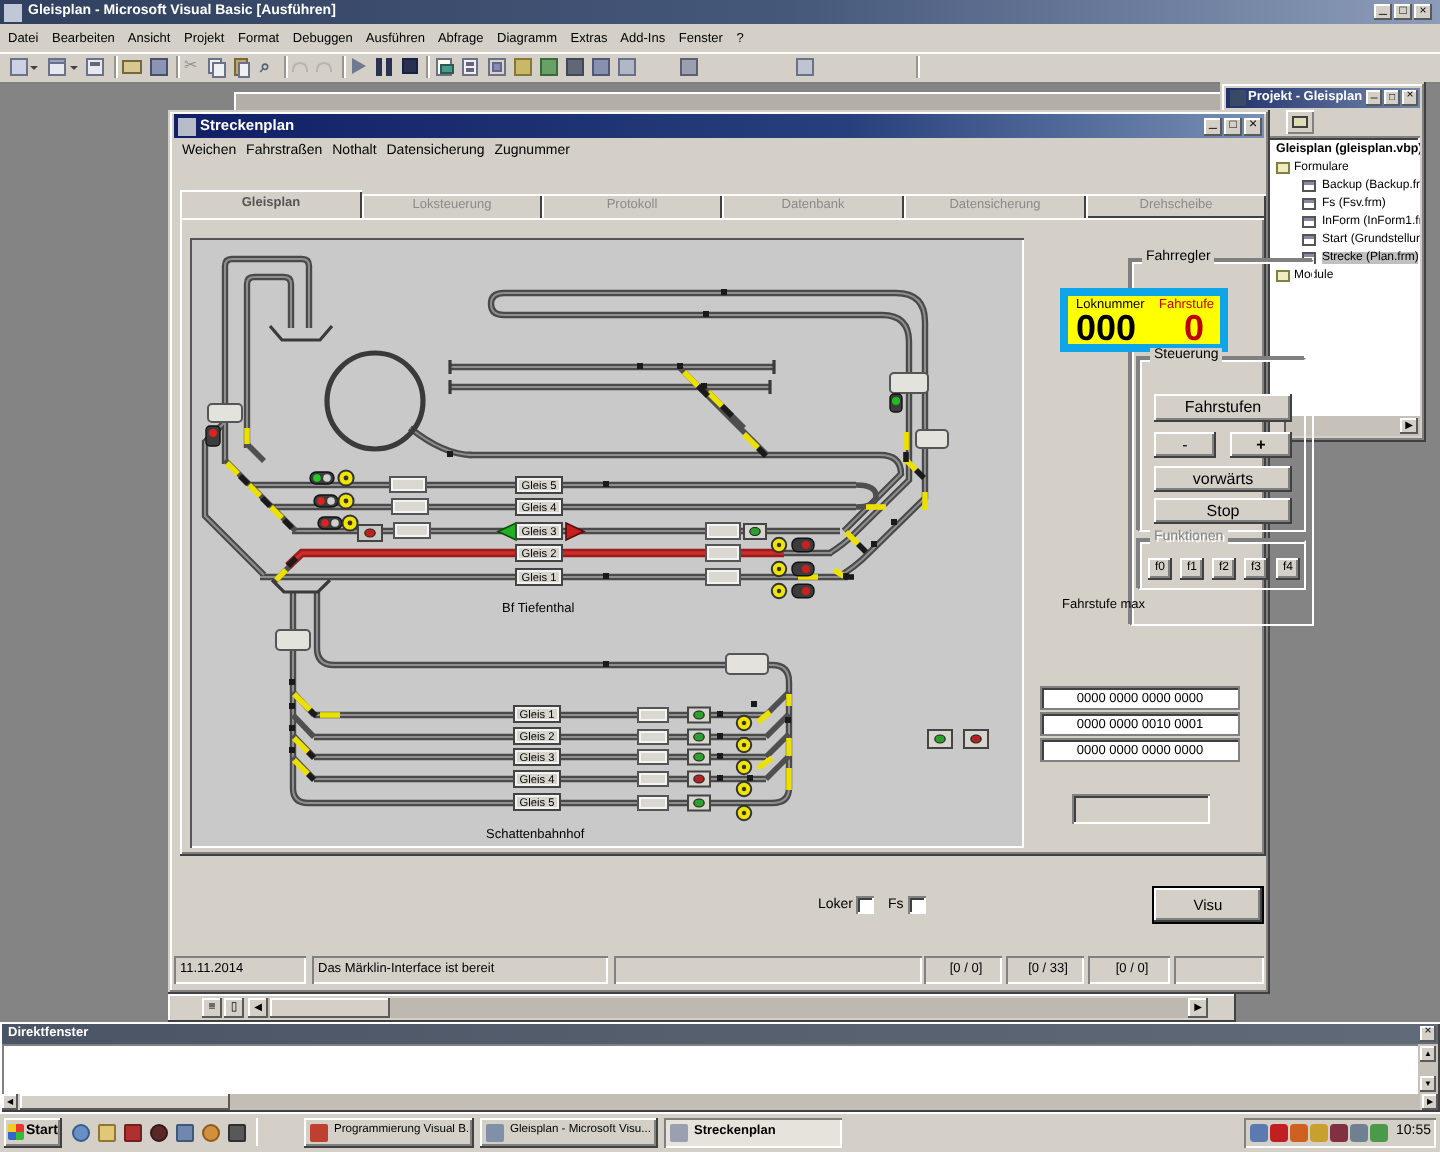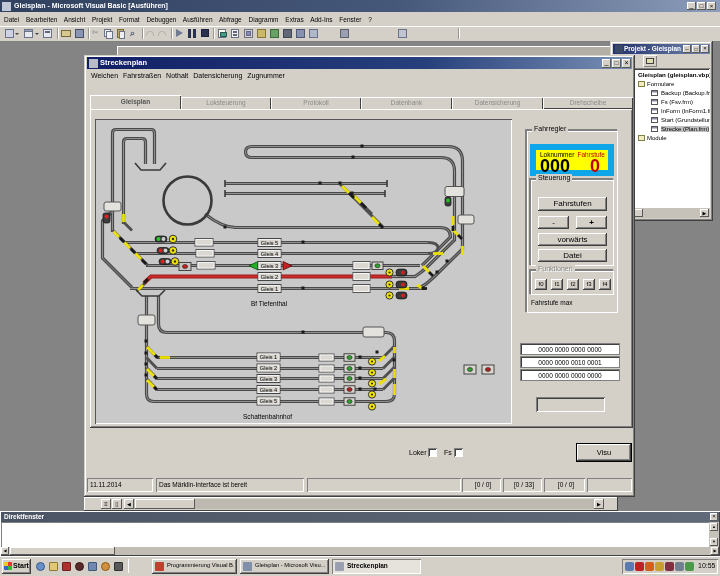--- a/index.html
+++ b/index.html
@@ -4,21 +4,21 @@
 *{margin:0;padding:0;box-sizing:border-box;}
 html,body{width:720px;height:576px;overflow:hidden;}
 body{font-family:"Liberation Sans",sans-serif;background:#808080;position:relative;}
 .abs{position:absolute;}
 .win{background:#d4d0c8;box-shadow:inset -1px -1px #404040,inset 1px 1px #d4d0c8,inset -2px -2px #808080,inset 2px 2px #fff;}
 .raised{box-shadow:inset -1px -1px #404040,inset 1px 1px #fff,inset -2px -2px #808080;background:#d4d0c8;}
 .raisedthin{box-shadow:inset -1px -1px #5a5a5a,inset 1px 1px #fff;background:#d4d0c8;}
 .sunken{box-shadow:inset 1px 1px #808080,inset -1px -1px #fff,inset 2px 2px #404040;background:#d4d0c8;}
 .sunkenw{box-shadow:inset 1px 1px #808080,inset -1px -1px #fff,inset 2px 2px #404040;background:#fff;}
 .titlebar{background:linear-gradient(90deg,#12286b 0%,#35507f 60%,#8aa0c0 100%);color:#fff;font-weight:bold;}
-.groupbox{border:1px solid;border-color:#808080 #fff #fff #808080;box-shadow:1px 1px 0 #fff inset, -1px -1px 0 #808080;position:absolute;}
+.groupbox{border:1px solid;border-color:#808080 #fff #fff #808080;box-shadow:1px 1px 0 #fff inset, -1px -1px 0 #808080;position:absolute;margin-left:39px;}
 .grouplabel{position:absolute;top:-6px;left:5px;background:#d4d0c8;padding:0 2px;font-size:7px;}
 .btn{position:absolute;background:#d4d0c8;box-shadow:inset -1px -1px #404040,inset 1px 1px #fff,inset -2px -2px #808080;font-size:8px;text-align:center;color:#000;}
 .statuscell{position:absolute;top:2px;bottom:2px;box-shadow:inset 1px 1px #808080,inset -1px -1px #fff;font-size:6.5px;color:#000;padding-left:3px;line-height:13px;}
 </style></head>
 <body>
 
 <div class="abs" style="left:0;top:0;width:720px;height:12px;background:linear-gradient(90deg,#30405e,#46587a 55%,#8c9cba);">
   <div class="abs" style="left:2px;top:2px;width:9px;height:9px;background:#c0c8d8;"></div>
   <div class="abs" style="left:14px;top:2px;font-size:7px;font-weight:bold;color:#fff;white-space:nowrap;">Gleisplan - Microsoft Visual Basic [Ausführen]</div>
   <div class="raisedthin abs" style="left:687px;top:2px;width:9px;height:8px;font-size:7px;line-height:5px;text-align:center;">_</div>
@@ -413,33 +413,33 @@
         <rect x="258" y="398" width="21" height="6" fill="none" stroke="#f2f2f2" stroke-width="1"></rect>
         <text x="268.5" y="403.2" font-size="5.6" text-anchor="middle" fill="#000" font-family="Liberation Sans,sans-serif">Gleis 5</text>
 <text x="251" y="306" font-size="6.5" fill="#000" font-family="Liberation Sans,sans-serif">Bf Tiefenthal</text>
 <text x="243" y="419" font-size="6.5" fill="#000" font-family="Liberation Sans,sans-serif">Schattenbahnhof</text>
 </svg>
   </div>
 
   <div class="groupbox" style="left:442px;top:75px;width:92px;height:183px;">
     <div class="grouplabel">Fahrregler</div>
   </div>
-  <div class="abs" style="left:446px;top:89px;width:84px;height:32px;background:#ffff00;border:6px solid #0ea5e9;">
+  <div class="abs" style="left:446px;top:89px;width:84px;height:32px;background:#ffff00;border:4px solid #0ea5e9;">
     <div class="abs" style="left:4px;top:1px;font-size:6.5px;color:#000;">Loknummer</div>
     <div class="abs" style="right:3px;top:1px;font-size:6.5px;color:#c00000;">Fahrstufe</div>
     <div class="abs" style="left:4px;top:6px;font-size:18px;font-weight:bold;color:#000;">000</div>
     <div class="abs" style="right:8px;top:6px;font-size:18px;font-weight:bold;color:#c00000;">0</div>
   </div>
   <div class="groupbox" style="left:446px;top:124px;width:84px;height:87px;">
     <div class="grouplabel">Steuerung</div>
     <div class="btn" style="left:7px;top:17px;width:69px;height:14px;line-height:14px;">Fahrstufen</div>
     <div class="btn" style="left:7px;top:36px;width:31px;height:13px;line-height:13px;">-</div>
     <div class="btn" style="left:45px;top:36px;width:31px;height:13px;line-height:13px;font-weight:bold;">+</div>
     <div class="btn" style="left:7px;top:53px;width:69px;height:13px;line-height:13px;">vorwärts</div>
-    <div class="btn" style="left:7px;top:69px;width:69px;height:13px;line-height:13px;">Datei</div>
+    <div class="btn" style="left:7px;top:69px;width:69px;height:13px;line-height:13px;">Stop</div>
   </div>
   <div class="groupbox" style="left:446px;top:215px;width:84px;height:25px;">
     <div class="grouplabel" style="color:#888;text-shadow:1px 1px #fff;">Funktionen</div>
     <div class="btn" style="left:4px;top:8px;width:12px;height:11px;line-height:11px;font-size:6px;">f0</div>
     <div class="btn" style="left:20px;top:8px;width:12px;height:11px;line-height:11px;font-size:6px;">f1</div>
     <div class="btn" style="left:36px;top:8px;width:12px;height:11px;line-height:11px;font-size:6px;">f2</div>
     <div class="btn" style="left:52px;top:8px;width:12px;height:11px;line-height:11px;font-size:6px;">f3</div>
     <div class="btn" style="left:68px;top:8px;width:12px;height:11px;line-height:11px;font-size:6px;">f4</div>
   </div>
   <div class="abs" style="left:447px;top:244px;font-size:6.5px;color:#000;">Fahrstufe max</div>

